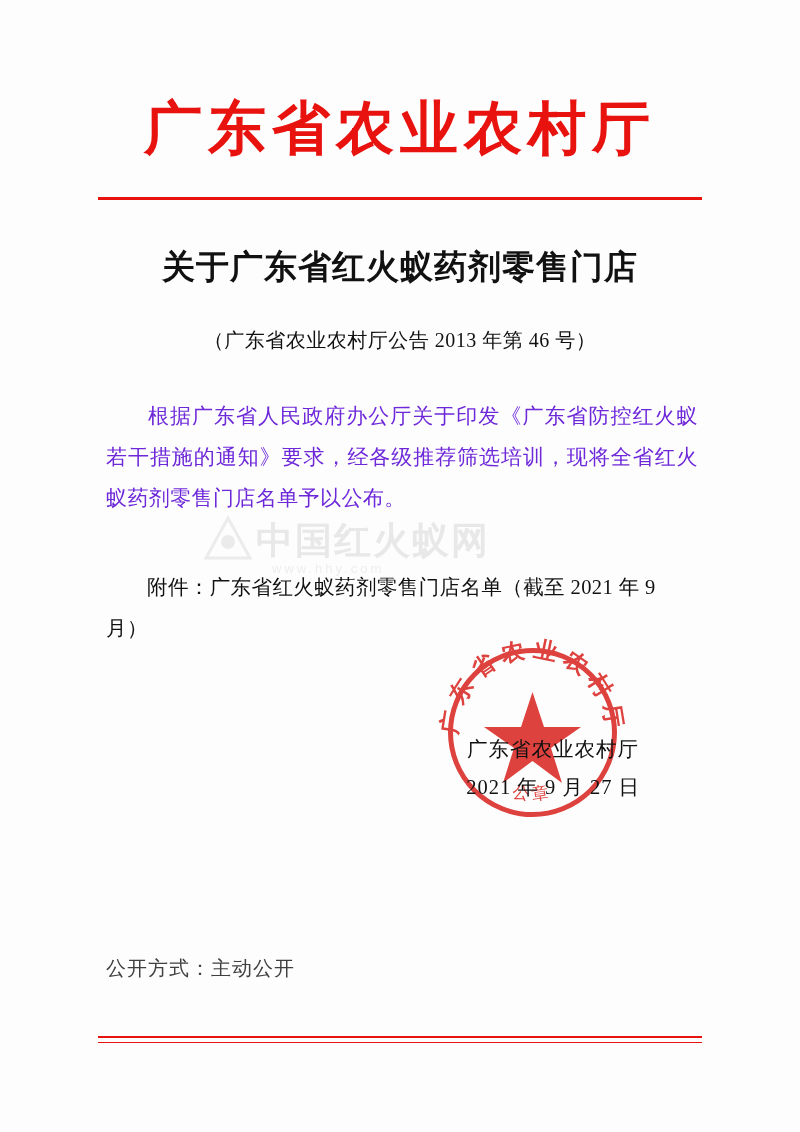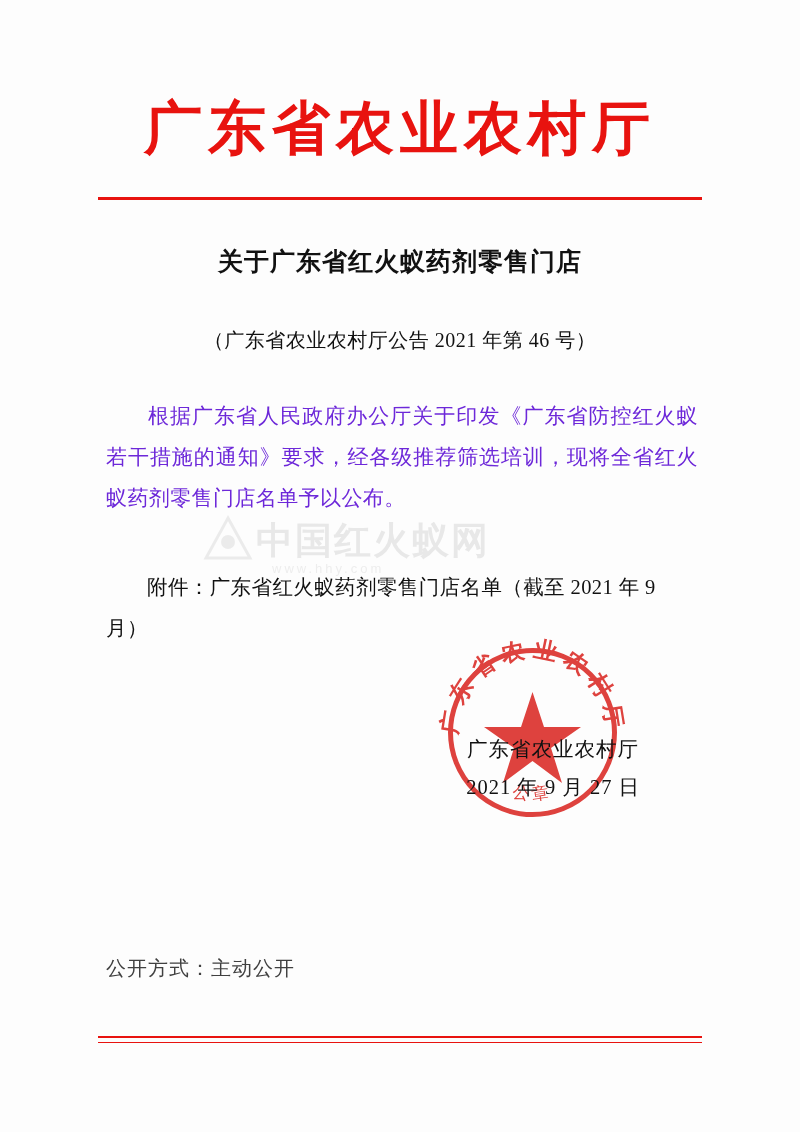--- a/index.html
+++ b/index.html
@@ -50,21 +50,21 @@
   .rule-top { top: 197px; }
 
   
   .doc-title {
     position: absolute;
     top: 243px;
     left: 0;
     width: 100%;
     text-align: center;
     font-weight: bold;
-    font-size: 25px;
+    font-size: 33px;
     line-height: 1.5;
     letter-spacing: 1px;
     color: #111;
   }
   .doc-title .line2 { display: block; }
 
   .doc-number {
     position: absolute;
     top: 327px;
     left: 0;
@@ -189,21 +189,21 @@
 
   <div class="masthead">
     <div class="masthead-title">广东省农业农村厅</div>
   </div>
   <div class="rule-red rule-top"></div>
 
   <div class="doc-title">
     <span>关于广东省红火蚁药剂零售门店</span>
   </div>
 
-  <div class="doc-number">（广东省农业农村厅公告 2021 年第 46 号）</div>
+  <div class="doc-number">（广东省农业农村厅公告 2013 年第 46 号）</div>
 
   <div class="body-text">
     <p>根据广东省人民政府办公厅关于印发《广东省防控红火蚁若干措施的通知》要求，经各级推荐筛选培训，现将全省红火蚁药剂零售门店名单予以公布。</p>
   </div>
 
   <div class="attachment">附件：广东省红火蚁药剂零售门店名单（截至 2021 年 9 月）</div>
 
   <div class="watermark">
     <div class="wm-mark">
       <svg width="56" height="56" viewBox="0 0 56 56" aria-hidden="true">

